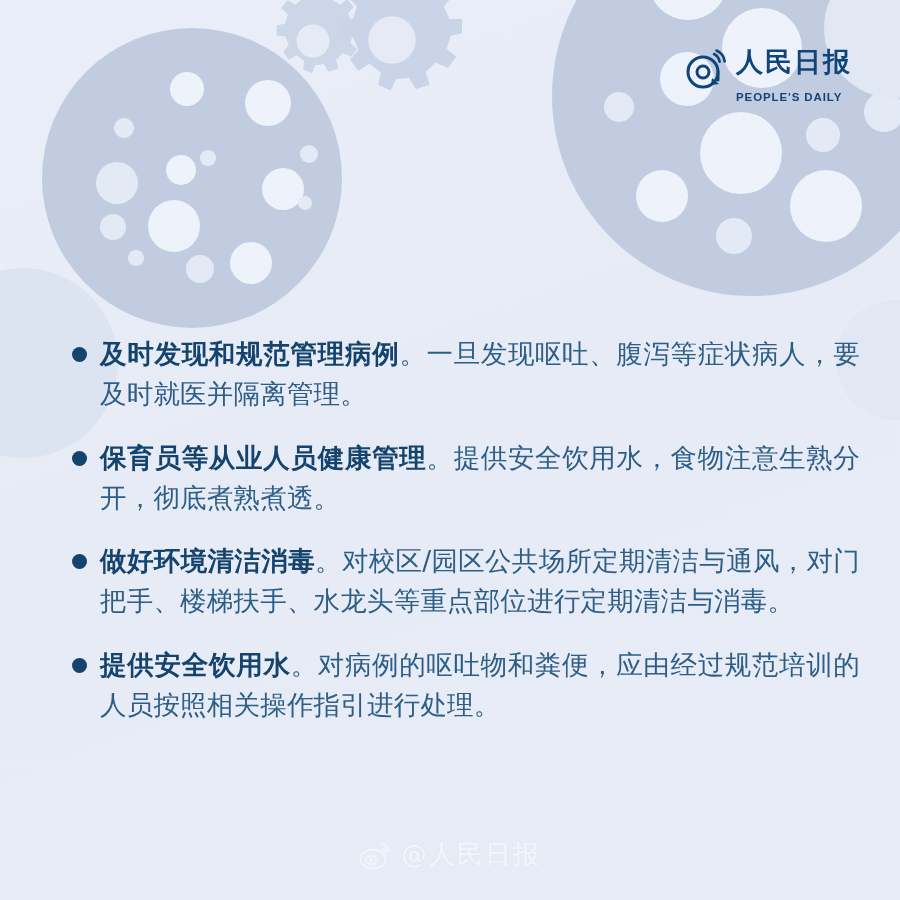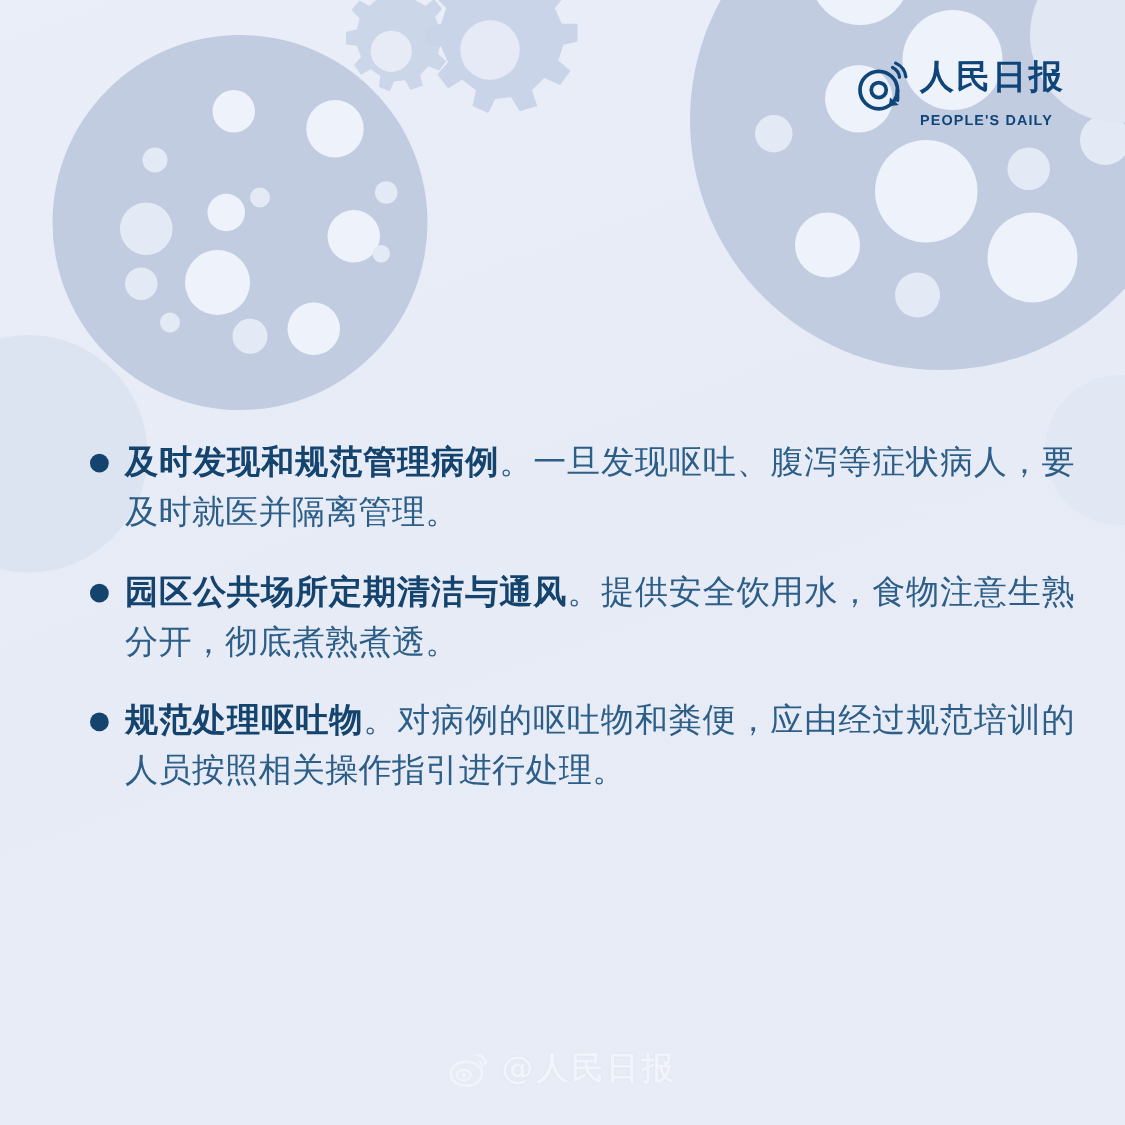--- a/index.html
+++ b/index.html
@@ -77,21 +77,21 @@
     margin-bottom:22px;
   }
   .title-line.l2 {
     color:#11456f;
     text-shadow:3px 3px 0 rgba(255,255,255,.6);
   }
 
   
   #content {
     position:absolute;
-    left:70px; top:350px; width:790px;
+    left:70px; top:334px; width:790px;
     z-index:5;
   }
   .bullet-item {
     position:relative;
     margin-bottom:23px;
     padding-left:30px;
     font-size:26.5px;
     line-height:1.52;
     color:#2d5e87;
     text-align:justify;
@@ -193,25 +193,29 @@
   </div>
 
 
   <div id="content">
     <div class="bullet-item">
       <span class="bullet-dot"></span>
       <span class="lead">及时发现和规范管理病例</span><span class="rest">。一旦发现呕吐、腹泻等症状病人，要及时就医并隔离管理。</span>
     </div>
     <div class="bullet-item">
       <span class="bullet-dot"></span>
-      <span class="lead">园区公共场所定期清洁与通风</span><span class="rest">。提供安全饮用水，食物注意生熟分开，彻底煮熟煮透。</span>
-    </div>
-    <div class="bullet-item">
-      <span class="bullet-dot"></span>
-      <span class="lead">规范处理呕吐物</span><span class="rest">。对病例的呕吐物和粪便，应由经过规范培训的人员按照相关操作指引进行处理。</span>
+      <span class="lead">保育员等从业人员健康管理</span><span class="rest">。提供安全饮用水，食物注意生熟分开，彻底煮熟煮透。</span>
+    </div>
+    <div class="bullet-item">
+      <span class="bullet-dot"></span>
+      <span class="lead">做好环境清洁消毒</span><span class="rest">。对校区/园区公共场所定期清洁与通风，对门把手、楼梯扶手、水龙头等重点部位进行定期清洁与消毒。</span>
+    </div>
+    <div class="bullet-item">
+      <span class="bullet-dot"></span>
+      <span class="lead">提供安全饮用水</span><span class="rest">。对病例的呕吐物和粪便，应由经过规范培训的人员按照相关操作指引进行处理。</span>
     </div>
   </div>
 
   <div id="watermark">
     <svg class="wb-mark" viewBox="0 0 34 30">
       <ellipse cx="14" cy="19" rx="12.5" ry="9.5" fill="none" stroke="#ffffff" stroke-width="2"></ellipse>
       <ellipse cx="12" cy="20" rx="5.5" ry="4.2" fill="none" stroke="#ffffff" stroke-width="1.8"></ellipse>
       <circle cx="12" cy="20" r="1.9" fill="#ffffff"></circle>
       <path d="M23 4c4 .5 6.8 3.6 6.4 7.4" fill="none" stroke="#ffffff" stroke-width="2" stroke-linecap="round"></path>
       <path d="M24 9.5c1.8.3 3 1.8 2.8 3.5" fill="none" stroke="#ffffff" stroke-width="1.8" stroke-linecap="round"></path>

